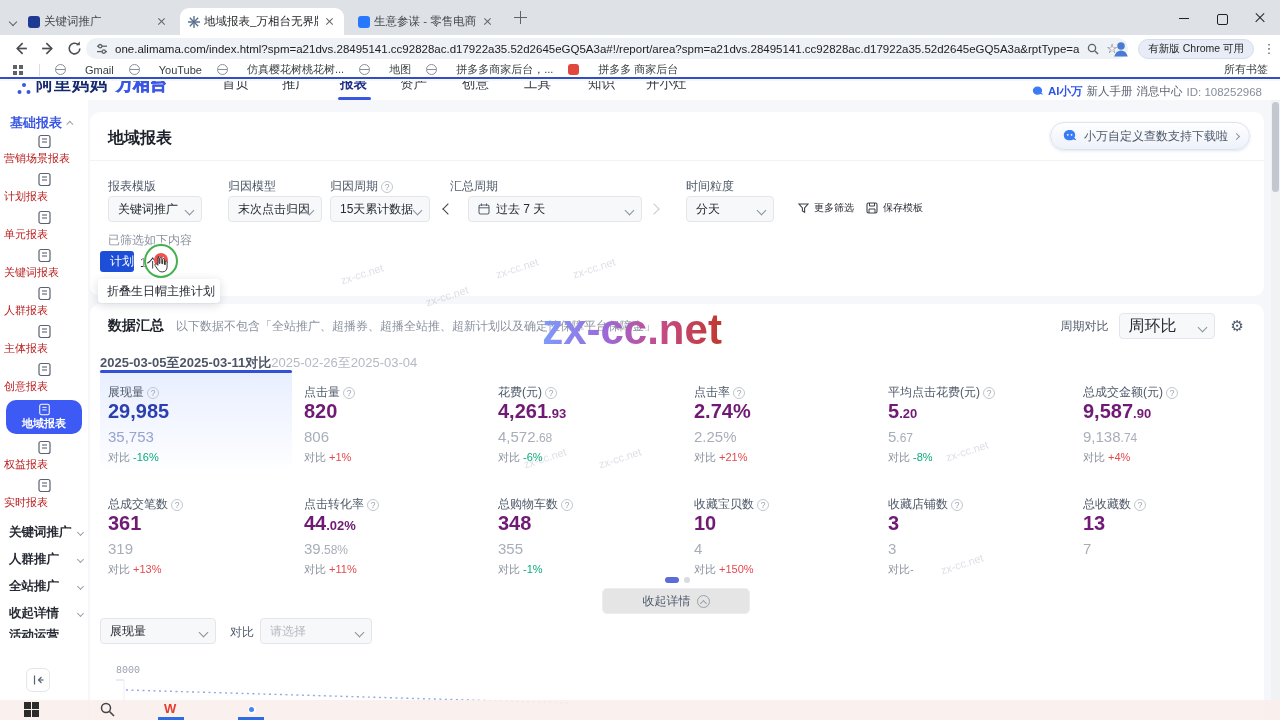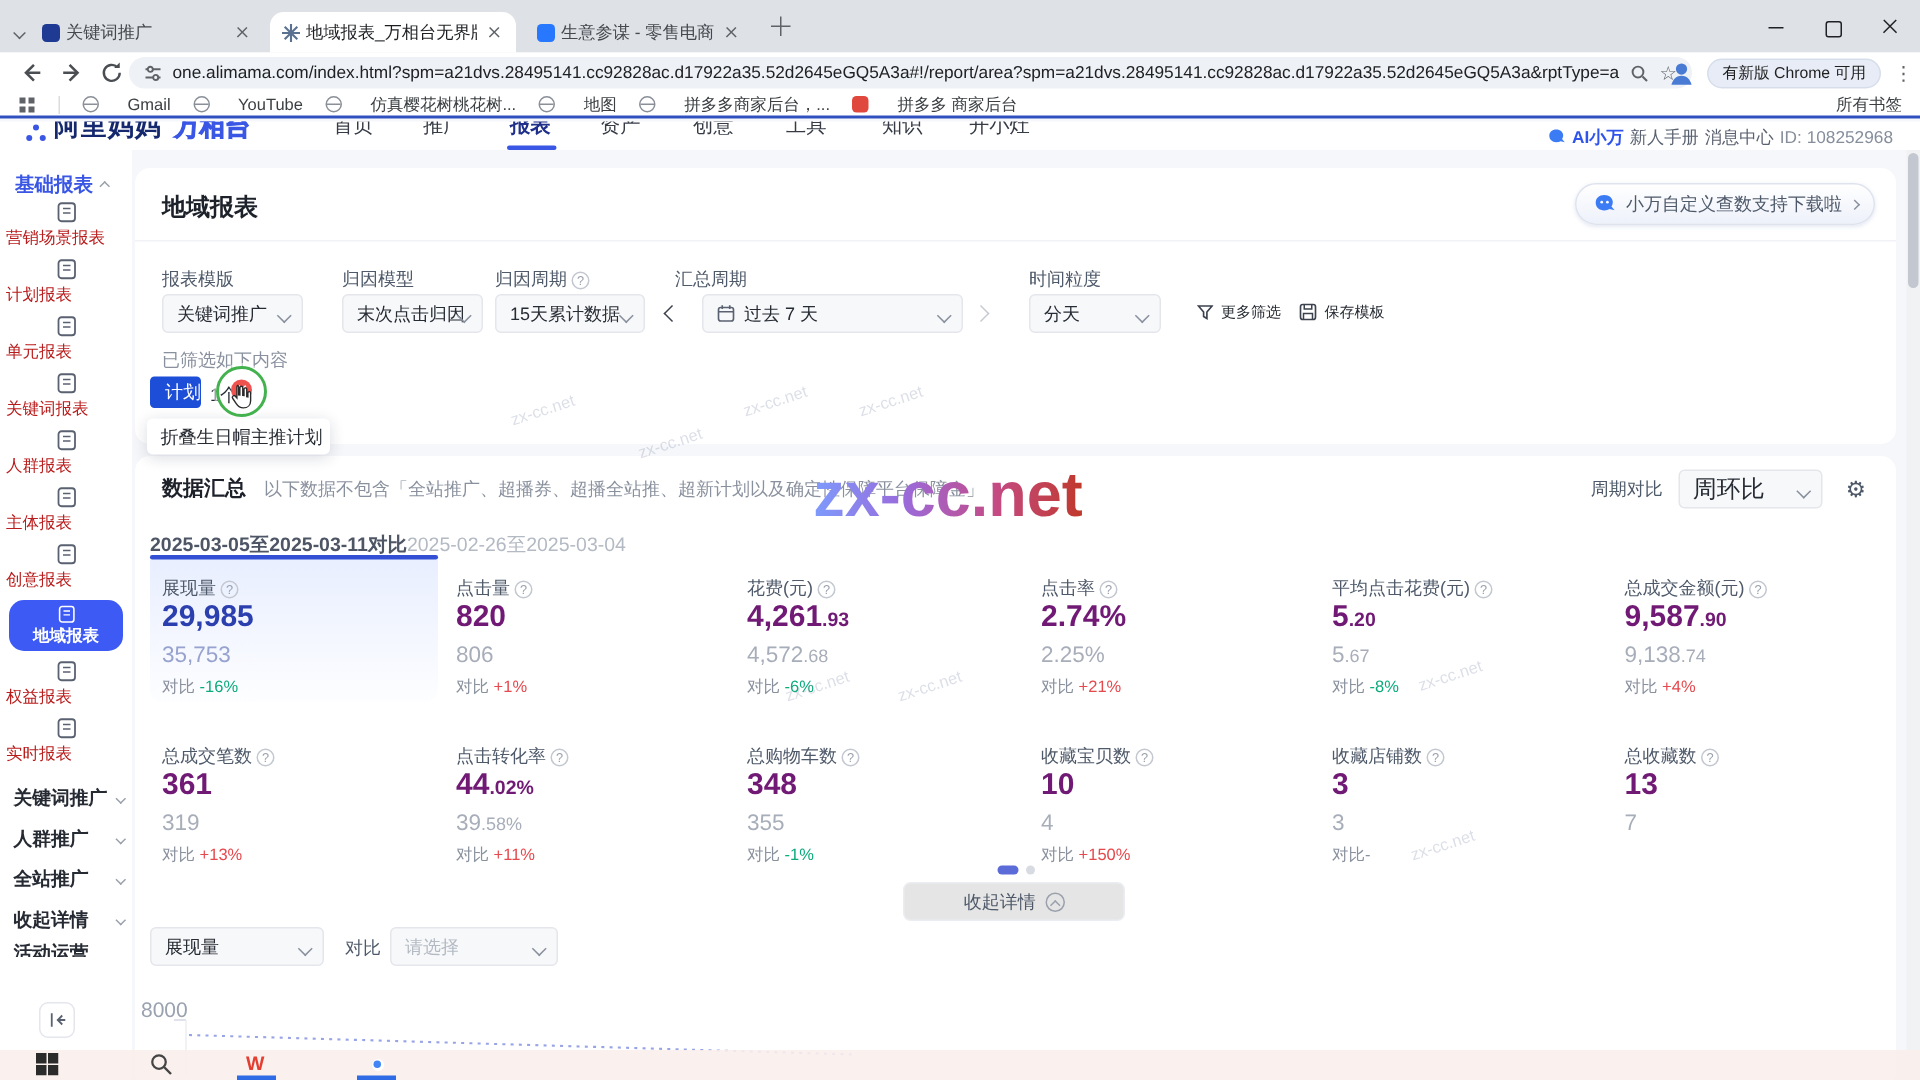--- a/index.html
+++ b/index.html
@@ -130,21 +130,21 @@
 .c0{left:10px;} .c1{left:206px;} .c2{left:400px;} .c3{left:596px;} .c4{left:790px;} .c5{left:985px;}
 .dotsrow{position:absolute;left:0;right:0;top:268px;text-align:center;}
 .dot-pill{display:inline-block;width:14px;height:6px;border-radius:3px;background:#5b6cd8;}
 .dot{display:inline-block;width:6px;height:6px;border-radius:50%;background:#d8dbe2;margin-left:5px;}
 .toggle{position:absolute;left:512px;top:284px;width:148px;height:26px;background:#e5e5e5;border:1px solid #ecedf2;border-radius:5px;display:flex;align-items:center;justify-content:center;gap:6px;font-size:12px;color:#4e5969;}
 .circ-chev{width:13px;height:13px;border:1px solid #9aa1ac;border-radius:50%;position:relative;}
 .circ-chev::after{content:"";position:absolute;left:3.5px;top:5px;width:4px;height:4px;border-left:1.2px solid #9aa1ac;border-top:1.2px solid #9aa1ac;transform:rotate(45deg);}
 .cc-metric{left:10px;top:314px;width:116px;}
 .cc-label{position:absolute;left:140px;top:320px;font-size:12px;color:#4e5969;}
 .cc-cmp{left:170px;top:314px;width:112px;color:#b4bac3;}
-.ytick{position:absolute;left:4px;top:361px;font-size:14px;color:#9aa2af;}
+.ytick{position:absolute;left:26px;top:361px;font-size:10px;color:#9aa2af;font-family:Liberation Mono, monospace;}
 .chartline{position:absolute;left:10px;top:366px;}
 
 
 .wm-main{position:absolute;left:632px;top:204px;transform:translateX(-50%);text-align:center;z-index:40;pointer-events:none;white-space:nowrap;}
 .wm1{font-size:46px;font-weight:bold;letter-spacing:3px;background:linear-gradient(90deg,#7d9bfc,#8f79e8,#b75ad0,#c44b86);-webkit-background-clip:text;background-clip:text;color:transparent;}
 .wm2{font-size:42px;font-weight:bold;margin-top:2px;background:linear-gradient(90deg,#7d9bfc,#9a6bdc,#c44b86,#c0392b);-webkit-background-clip:text;background-clip:text;color:transparent;}
 .wm-s{position:absolute;font-size:11px;color:rgba(130,140,170,.28);transform:rotate(-18deg);z-index:5;pointer-events:none;}
 
 
 .scrollbar{position:absolute;right:0;top:0;bottom:0;width:9px;background:#f1f2f4;z-index:55;}

